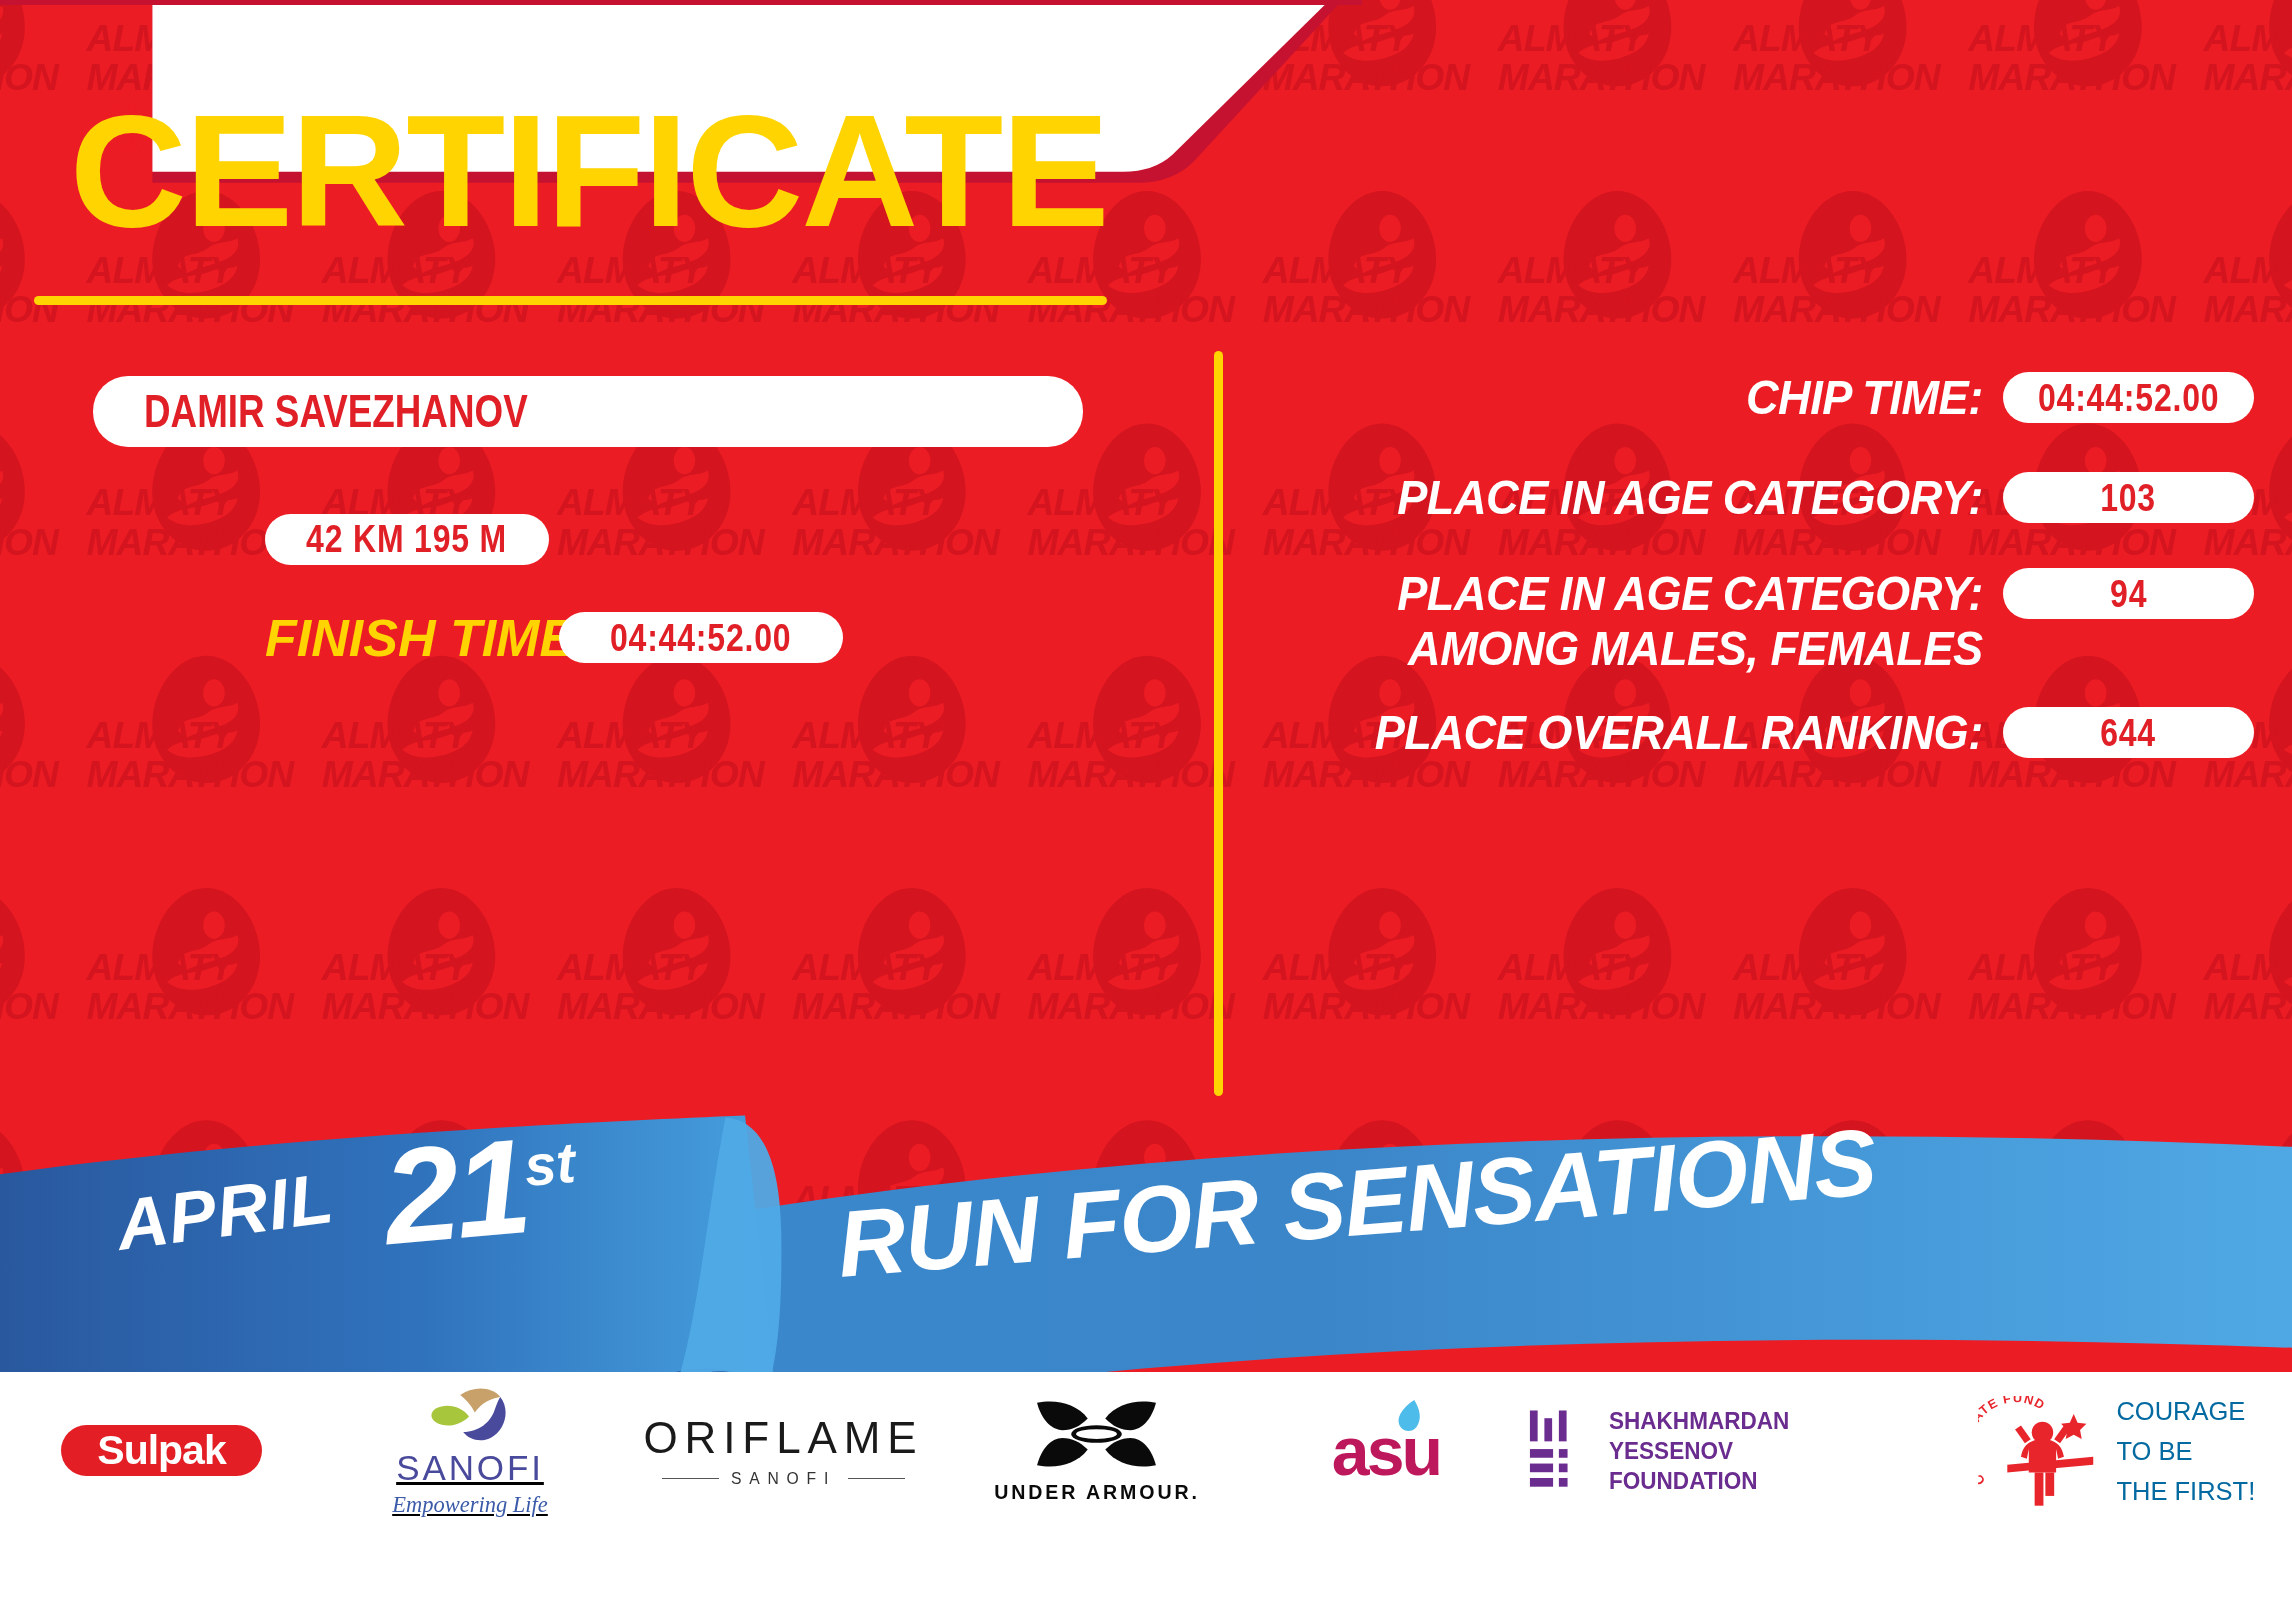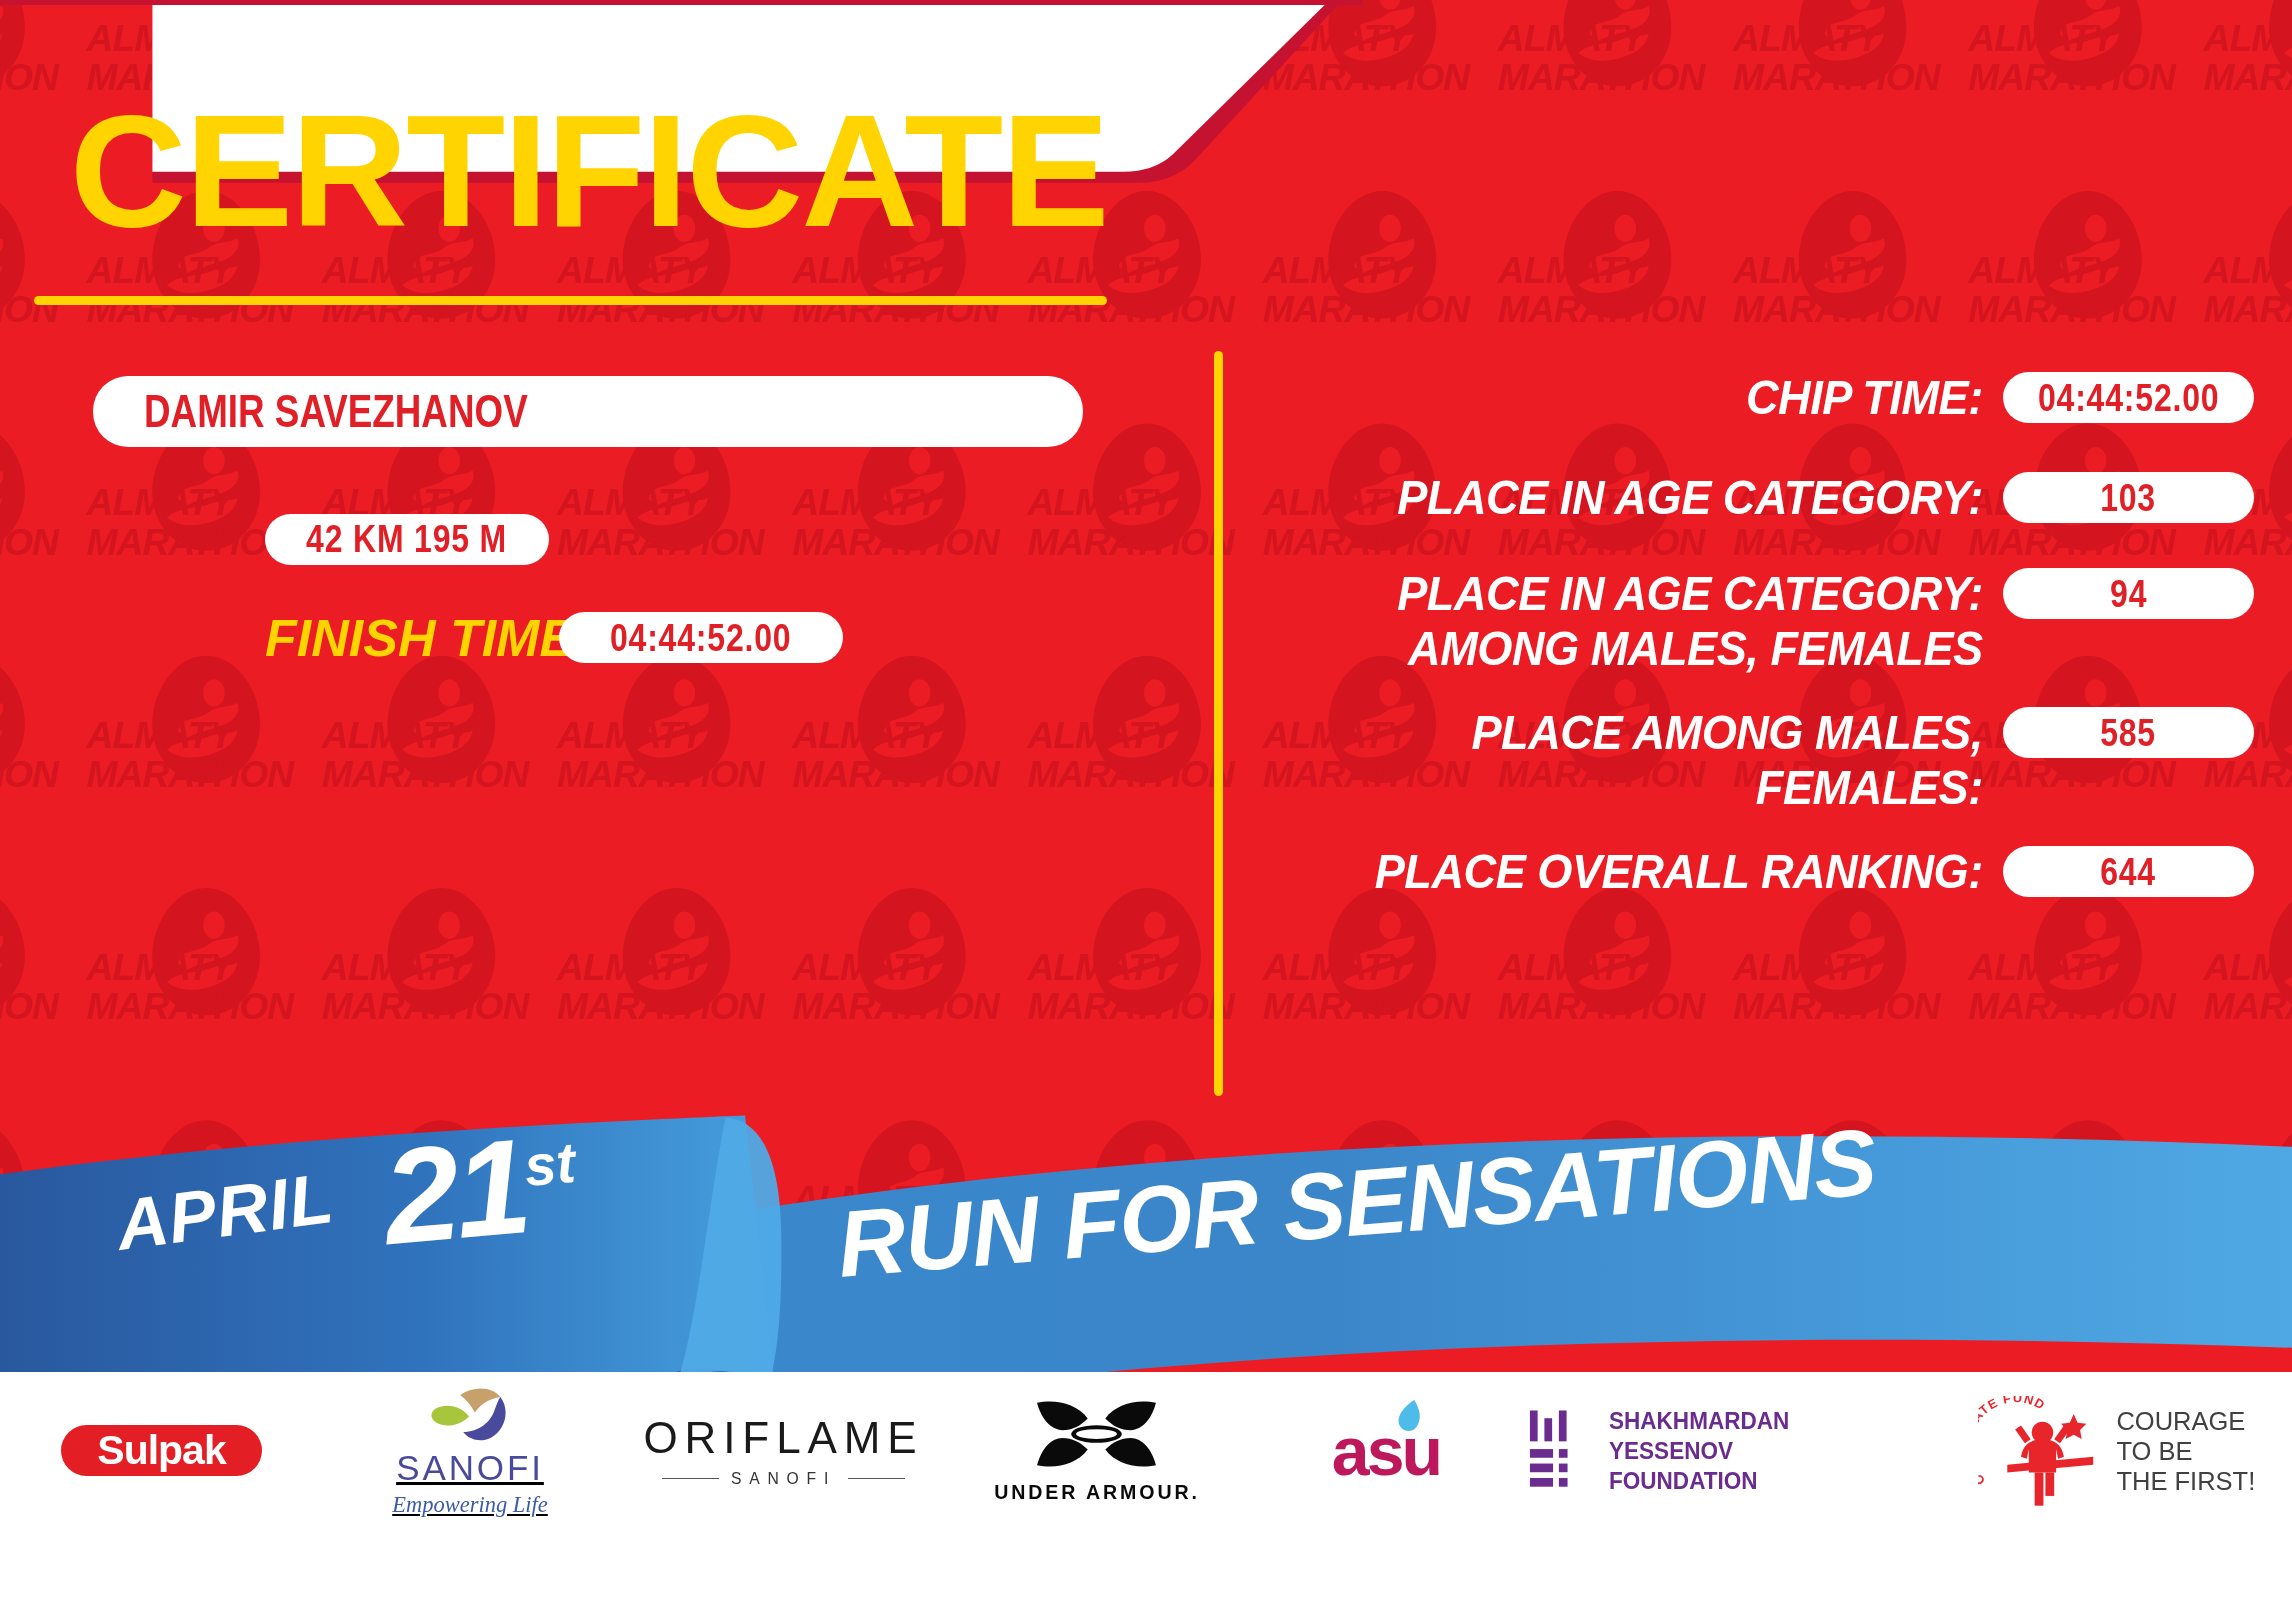--- a/index.html
+++ b/index.html
@@ -165,21 +165,21 @@
   .ua-txt{color:#0A0A0A;font-size:19.6px;font-weight:bold;letter-spacing:2.9px;margin-top:7.8px;}
 
   .asu-txt{color:#be185d;font-size:68px;font-weight:bold;letter-spacing:-2.9px;position:relative;}
 
   .shak-wrap{display:flex;align-items:center;gap:21.6px;}
   .shak-txt{color:#6B2C8F;font-weight:bold;font-size:24.5px;line-height:30px;
     font-family:"Liberation Sans Narrow","Liberation Sans",sans-serif;
     letter-spacing:0px;transform:scaleX(0.92);transform-origin:left center;white-space:pre-line;}
 
   .cf-wrap{display:flex;align-items:center;gap:13.7px;}
-  .cf-txt{color:#404040;font-size:25.5px;line-height:30px;white-space:pre-line;
+  .cf-txt{color:#0369a1;font-size:25.5px;line-height:40px;white-space:pre-line;
     font-family:"Liberation Sans",sans-serif;}
 </style>
 </head>
 <body>
 
 <div id="cert">
 
   <svg id="watermark" width="2293" height="1621" viewBox="0 0 2339 1654">
     <defs>
       <g id="wmtile">
@@ -337,27 +337,20 @@
       <span class="rlbl">PLACE IN AGE CATEGORY:</span>
       <span class="rpill">
         <span class="rval">103</span>
       </span>
     </div>
     <div class="rrow" style="margin-bottom:29px;">
       <span class="rlbl">PLACE IN AGE CATEGORY:
 AMONG MALES, FEMALES</span>
       <span class="rpill">
         <span class="rval">94</span>
-      </span>
-    </div>
-    <div class="rrow" style="margin-bottom:29px;">
-      <span class="rlbl">PLACE AMONG MALES,
-FEMALES:</span>
-      <span class="rpill">
-        <span class="rval">585</span>
       </span>
     </div>
     <div class="rrow" style="margin-bottom:0;">
       <span class="rlbl">PLACE OVERALL RANKING:</span>
       <span class="rpill">
         <span class="rval">644</span>
       </span>
     </div>
   </div>
 

